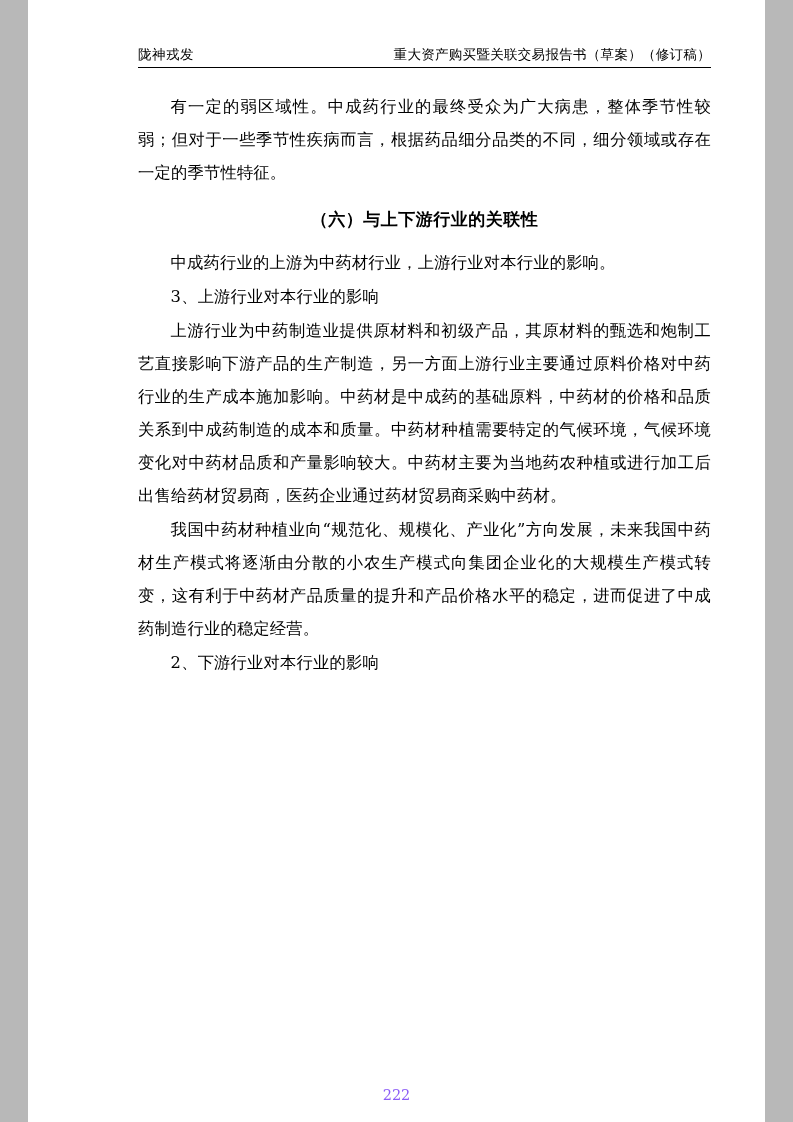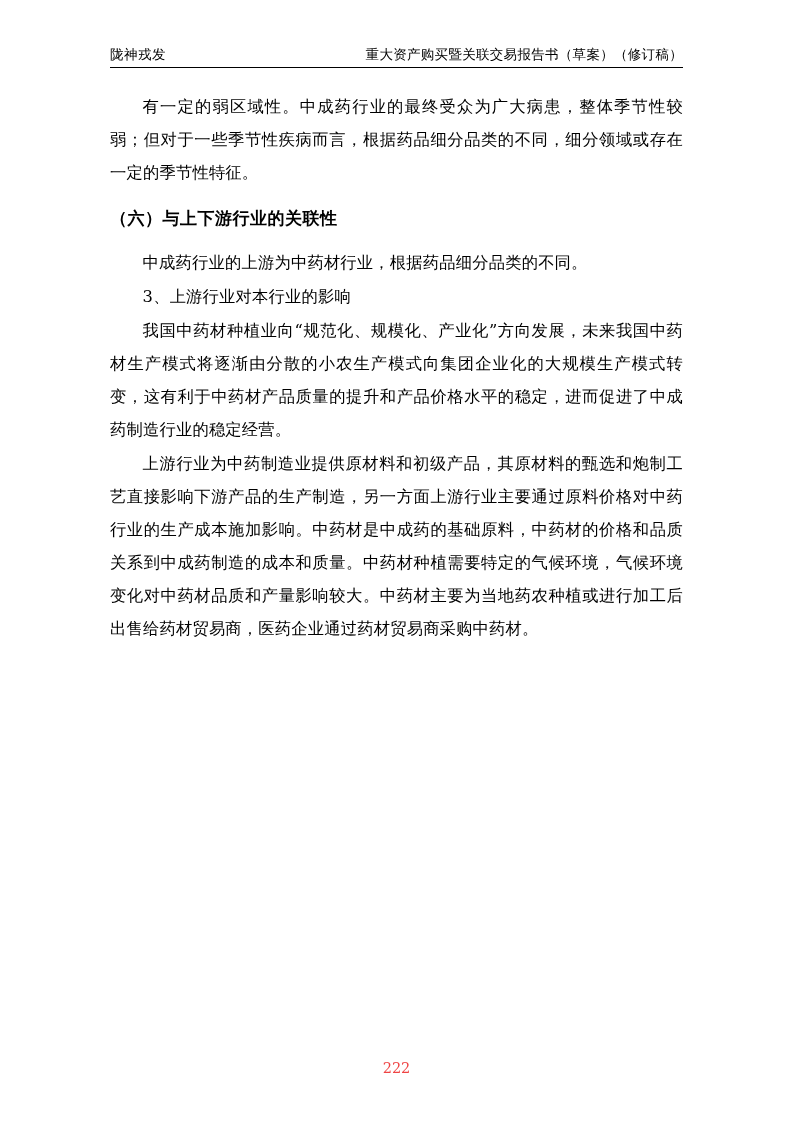--- a/index.html
+++ b/index.html
@@ -5,21 +5,21 @@
   html, body {
     margin: 0;
     padding: 0;
     background: #b8b8b8;
   }
   body {
     font-family: "DejaVu Serif", "Liberation Serif", serif;
   }
   .page {
     position: relative;
-    width: 793px;
+    width: 737px;
     height: 1122px;
     background: #ffffff;
     margin: 0 auto;
     box-sizing: border-box;
     overflow: hidden;
   }
   .content {
     position: absolute;
     left: 110px;
     top: 45px;
@@ -61,34 +61,35 @@
     letter-spacing: 0.2px;
   }
   p.indent {
     text-indent: 2em;
   }
   h3.heading {
     margin: 14px 0 10px 0;
     font-size: 17px;
     line-height: 33px;
     font-weight: bold;
-    font-family: Liberation Mono, monospace;
+    font-family: Liberation Sans, sans-serif;
     text-indent: 0;
     letter-spacing: 0.5px;
     color: #000;
+    text-align: center;
   }
   
   .footer {
     position: absolute;
     left: 0;
     right: 0;
-    top: 1060px;
+    top: 1087px;
     text-align: center;
     font-size: 14.5px;
-    color: #ef4444;
+    color: #8b5cf6;
   }
 </style>
 </head>
 <body>
 
 <div class="page">
 
   <div class="content">
 
     <div class="header">
@@ -98,28 +99,29 @@
     <div class="header-rule"></div>
 
     <div class="body-area">
 
       <p class="para indent">有一定的弱区域性。中成药行业的最终受众为广大病患，整体季节性较弱；但对于一些季节性疾病而言，根据药品细分品类的不同，细分领域或存在一定的季节性特征。</p>
 
 
 
       <h3 class="heading">（六）与上下游行业的关联性</h3>
 
-      <p class="para indent">中成药行业的上游为中药材行业，根据药品细分品类的不同。</p>
+      <p class="para indent">中成药行业的上游为中药材行业，上游行业对本行业的影响。</p>
 
       <p class="para indent">3、上游行业对本行业的影响</p>
 
+      <p class="para indent">上游行业为中药制造业提供原材料和初级产品，其原材料的甄选和炮制工艺直接影响下游产品的生产制造，另一方面上游行业主要通过原料价格对中药行业的生产成本施加影响。中药材是中成药的基础原料，中药材的价格和品质关系到中成药制造的成本和质量。中药材种植需要特定的气候环境，气候环境变化对中药材品质和产量影响较大。中药材主要为当地药农种植或进行加工后出售给药材贸易商，医药企业通过药材贸易商采购中药材。</p>
+
       <p class="para indent">我国中药材种植业向“规范化、规模化、产业化”方向发展，未来我国中药材生产模式将逐渐由分散的小农生产模式向集团企业化的大规模生产模式转变，这有利于中药材产品质量的提升和产品价格水平的稳定，进而促进了中成药制造行业的稳定经营。</p>
 
-      <p class="para indent">上游行业为中药制造业提供原材料和初级产品，其原材料的甄选和炮制工艺直接影响下游产品的生产制造，另一方面上游行业主要通过原料价格对中药行业的生产成本施加影响。中药材是中成药的基础原料，中药材的价格和品质关系到中成药制造的成本和质量。中药材种植需要特定的气候环境，气候环境变化对中药材品质和产量影响较大。中药材主要为当地药农种植或进行加工后出售给药材贸易商，医药企业通过药材贸易商采购中药材。</p>
-
+      <p class="para indent">2、下游行业对本行业的影响</p>
 
 
     </div>
   </div>
 
   <div class="footer">
     <span>222</span>
   </div>
 
 </div>

